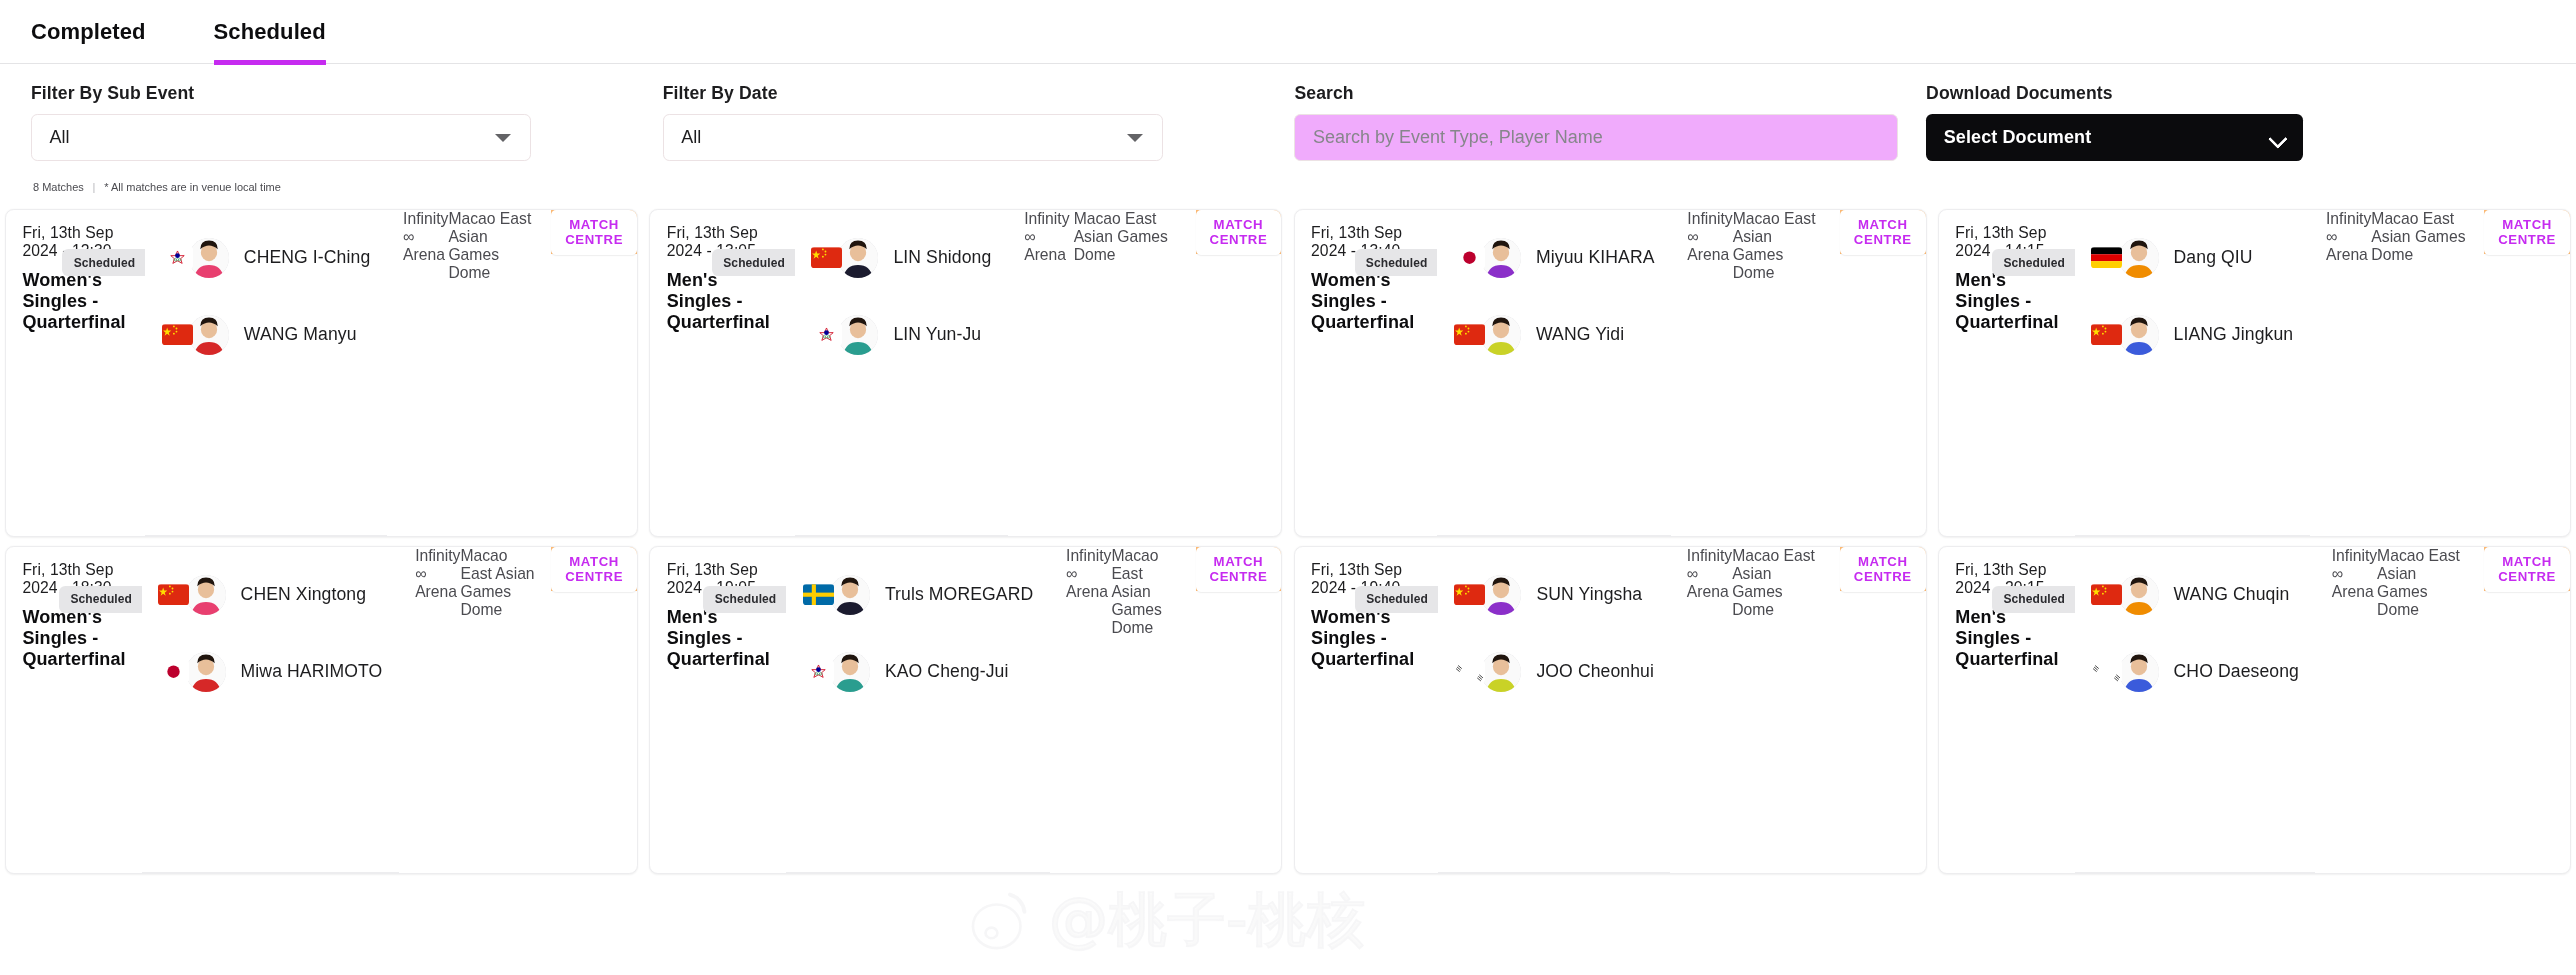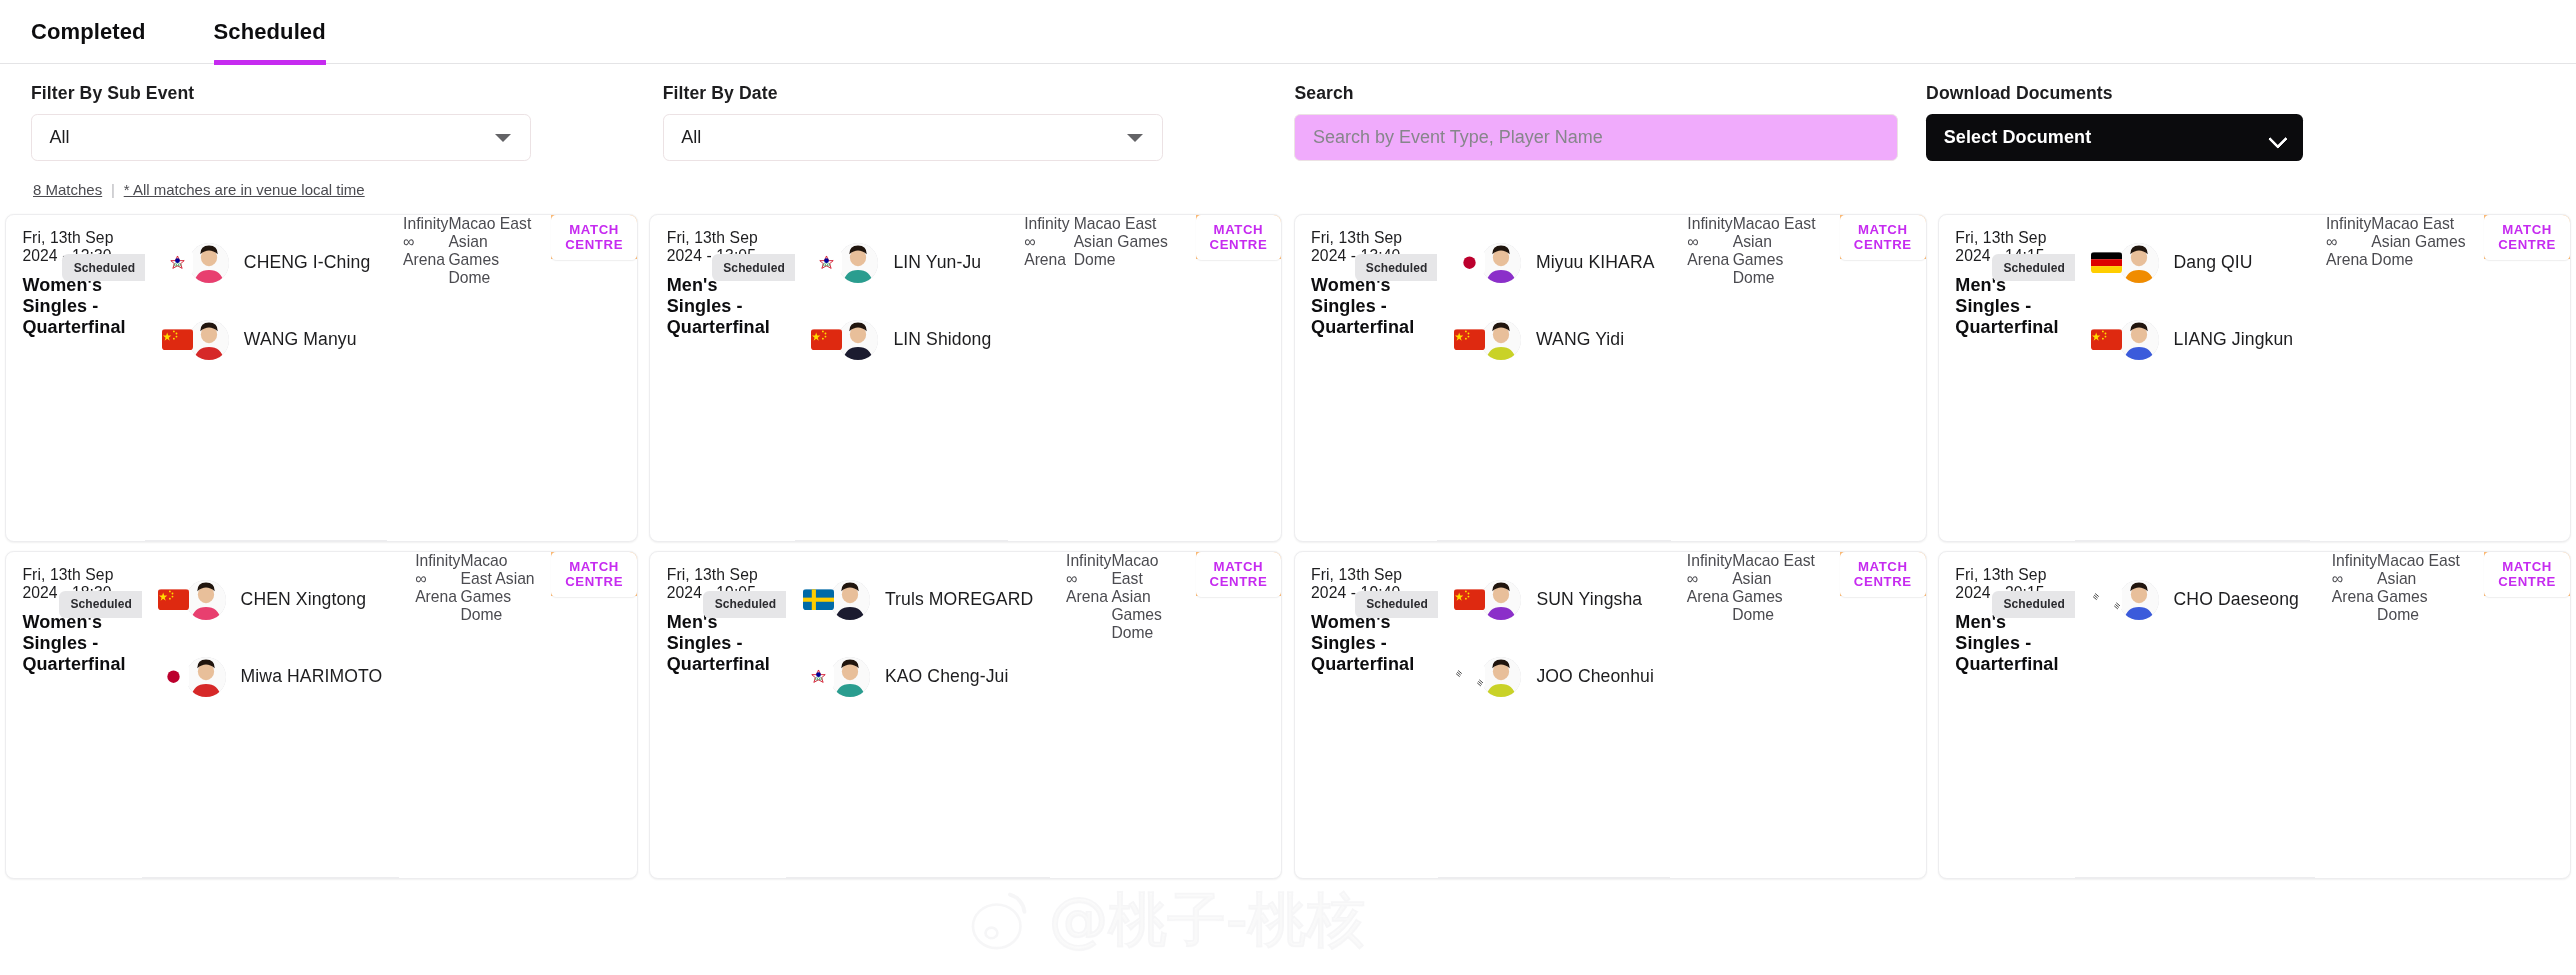--- a/index.html
+++ b/index.html
@@ -129,23 +129,22 @@
     border-bottom: 3.1px solid #fff;
     transform: rotate(45deg);
     border-radius: 1.3px;
   }
 
   
   .meta-row {
     display: flex;
     align-items: center;
     padding: 20px 0 0 33px;
-    font-size: 15px;
+    font-size: 11px;
     color: #4b4b50;
-    text-decoration: underline;
   }
   .meta-row .divider {
     color: #b9b9be;
     margin: 0 8.8px;
   }
 
   
   .grid {
     display: grid;
     grid-template-columns: repeat(4, 1fr);
@@ -411,56 +410,56 @@
         <div class="card-date">Fri, 13th Sep 2024 - 13:05</div>
         <div class="card-title">Men's Singles - Quarterfinal</div>
         <div class="status-badge">Scheduled</div>
       </div>
       <div class="ghost-strip">
         <div class="ghost-txt">Women's Singles - Quarterfinal</div>
       </div>
       <div class="players">
         <div class="player-row">
           <div class="flag"><svg viewBox="0 0 60 40" width="31" height="21.4">
+              <rect width="60" height="40" fill="#de2910"></rect>
+              <polygon points="10,6 12,12 18,12 13,16 15,22 10,18 5,22 7,16 2,12 8,12" fill="#ffde00"></polygon>
+              <circle cx="23" cy="4" r="1.8" fill="#ffde00"></circle>
+              <circle cx="28" cy="8" r="1.8" fill="#ffde00"></circle>
+              <circle cx="28" cy="14" r="1.8" fill="#ffde00"></circle>
+              <circle cx="23" cy="18" r="1.8" fill="#ffde00"></circle>
+            </svg></div>
+          <div class="avatar"><svg viewBox="0 0 64 64" width="40" height="40">
+              <rect width="64" height="64" fill="#fafafa"></rect>
+              <ellipse cx="32" cy="23" rx="13" ry="14" fill="#e8bf9a"></ellipse>
+              <path d="M18 18 q14 -12 28 0 q0 -14 -14 -14 q-14 0 -14 14 z" fill="#20150e"></path>
+              <path d="M8 64 q4 -21 24 -21 q20 0 24 21 z" fill="#1b1b2f"></path>
+            </svg></div>
+          <div class="player-name">LIN Shidong</div>
+        </div>
+        <div class="player-row">
+          <div class="flag"><svg viewBox="0 0 60 40" width="31" height="21.4">
               <rect width="60" height="40" fill="#fff"></rect>
               <g transform="translate(30,20)">
                 <path d="M0,-13 L4,-4 L13,-4 L6,2 L9,11 L0,6 L-9,11 L-6,2 L-13,-4 L-4,-4 Z" fill="#fff" stroke="#d0021b" stroke-width="1.6"></path>
                 <circle cx="0" cy="-4" r="4.6" fill="#000095"></circle>
                 <g fill="none" stroke="#0a8f3c" stroke-width="0.9">
                   <circle cx="-4.5" cy="4" r="2.4"></circle>
                   <circle cx="0" cy="4" r="2.4"></circle>
                   <circle cx="4.5" cy="4" r="2.4"></circle>
                 </g>
               </g>
             </svg></div>
           <div class="avatar"><svg viewBox="0 0 64 64" width="40" height="40">
               <rect width="64" height="64" fill="#fafafa"></rect>
               <ellipse cx="32" cy="23" rx="13" ry="14" fill="#e8bf9a"></ellipse>
               <path d="M18 18 q14 -12 28 0 q0 -14 -14 -14 q-14 0 -14 14 z" fill="#20150e"></path>
               <path d="M8 64 q4 -21 24 -21 q20 0 24 21 z" fill="#2a9d8f"></path>
             </svg></div>
           <div class="player-name">LIN Yun-Ju</div>
         </div>
-        <div class="player-row">
-          <div class="flag"><svg viewBox="0 0 60 40" width="31" height="21.4">
-              <rect width="60" height="40" fill="#de2910"></rect>
-              <polygon points="10,6 12,12 18,12 13,16 15,22 10,18 5,22 7,16 2,12 8,12" fill="#ffde00"></polygon>
-              <circle cx="23" cy="4" r="1.8" fill="#ffde00"></circle>
-              <circle cx="28" cy="8" r="1.8" fill="#ffde00"></circle>
-              <circle cx="28" cy="14" r="1.8" fill="#ffde00"></circle>
-              <circle cx="23" cy="18" r="1.8" fill="#ffde00"></circle>
-            </svg></div>
-          <div class="avatar"><svg viewBox="0 0 64 64" width="40" height="40">
-              <rect width="64" height="64" fill="#fafafa"></rect>
-              <ellipse cx="32" cy="23" rx="13" ry="14" fill="#e8bf9a"></ellipse>
-              <path d="M18 18 q14 -12 28 0 q0 -14 -14 -14 q-14 0 -14 14 z" fill="#20150e"></path>
-              <path d="M8 64 q4 -21 24 -21 q20 0 24 21 z" fill="#1b1b2f"></path>
-            </svg></div>
-          <div class="player-name">LIN Shidong</div>
-        </div>
       </div>
       <div class="venue-row">
         <span>Infinity ∞ Arena</span>
         <span>Macao East Asian Games Dome</span>
       </div>
       <div class="card-foot">
         <button class="match-centre-btn">MATCH CENTRE</button>
       </div>
     </div>
     <div class="card">
@@ -724,20 +723,37 @@
         <div class="card-date">Fri, 13th Sep 2024 - 20:15</div>
         <div class="card-title">Men's Singles - Quarterfinal</div>
         <div class="status-badge">Scheduled</div>
       </div>
       <div class="ghost-strip">
         <div class="ghost-txt">Women's Singles - Quarterfinal</div>
       </div>
       <div class="players">
         <div class="player-row">
           <div class="flag"><svg viewBox="0 0 60 40" width="31" height="21.4">
+              <rect width="60" height="40" fill="#de2910"></rect>
+              <polygon points="10,6 12,12 18,12 13,16 15,22 10,18 5,22 7,16 2,12 8,12" fill="#ffde00"></polygon>
+              <circle cx="23" cy="4" r="1.8" fill="#ffde00"></circle>
+              <circle cx="28" cy="8" r="1.8" fill="#ffde00"></circle>
+              <circle cx="28" cy="14" r="1.8" fill="#ffde00"></circle>
+              <circle cx="23" cy="18" r="1.8" fill="#ffde00"></circle>
+            </svg></div>
+          <div class="avatar"><svg viewBox="0 0 64 64" width="40" height="40">
+              <rect width="64" height="64" fill="#fafafa"></rect>
+              <ellipse cx="32" cy="23" rx="13" ry="14" fill="#e8bf9a"></ellipse>
+              <path d="M18 18 q14 -12 28 0 q0 -14 -14 -14 q-14 0 -14 14 z" fill="#20150e"></path>
+              <path d="M8 64 q4 -21 24 -21 q20 0 24 21 z" fill="#f08c00"></path>
+            </svg></div>
+          <div class="player-name">WANG Chuqin</div>
+        </div>
+        <div class="player-row">
+          <div class="flag"><svg viewBox="0 0 60 40" width="31" height="21.4">
               <rect width="60" height="40" fill="#fff"></rect>
               <path d="M30 12 a8 8 0 0 1 0 16 a8 8 0 0 0 0 -16" fill="#cd2e3a"></path>
               <path d="M30 12 a8 8 0 0 0 0 16 a8 8 0 0 1 0 -16" fill="#0047a0"></path>
               <g stroke="#000" stroke-width="1.4">
                 <path d="M8 8 L15 14 M6 11 L13 17 M4 14 L11 20"></path>
                 <path d="M49 26 L56 32 M47 29 L54 35 M45 32 L52 38"></path>
               </g>
             </svg></div>
           <div class="avatar"><svg viewBox="0 0 64 64" width="40" height="40">
               <rect width="64" height="64" fill="#fafafa"></rect>

